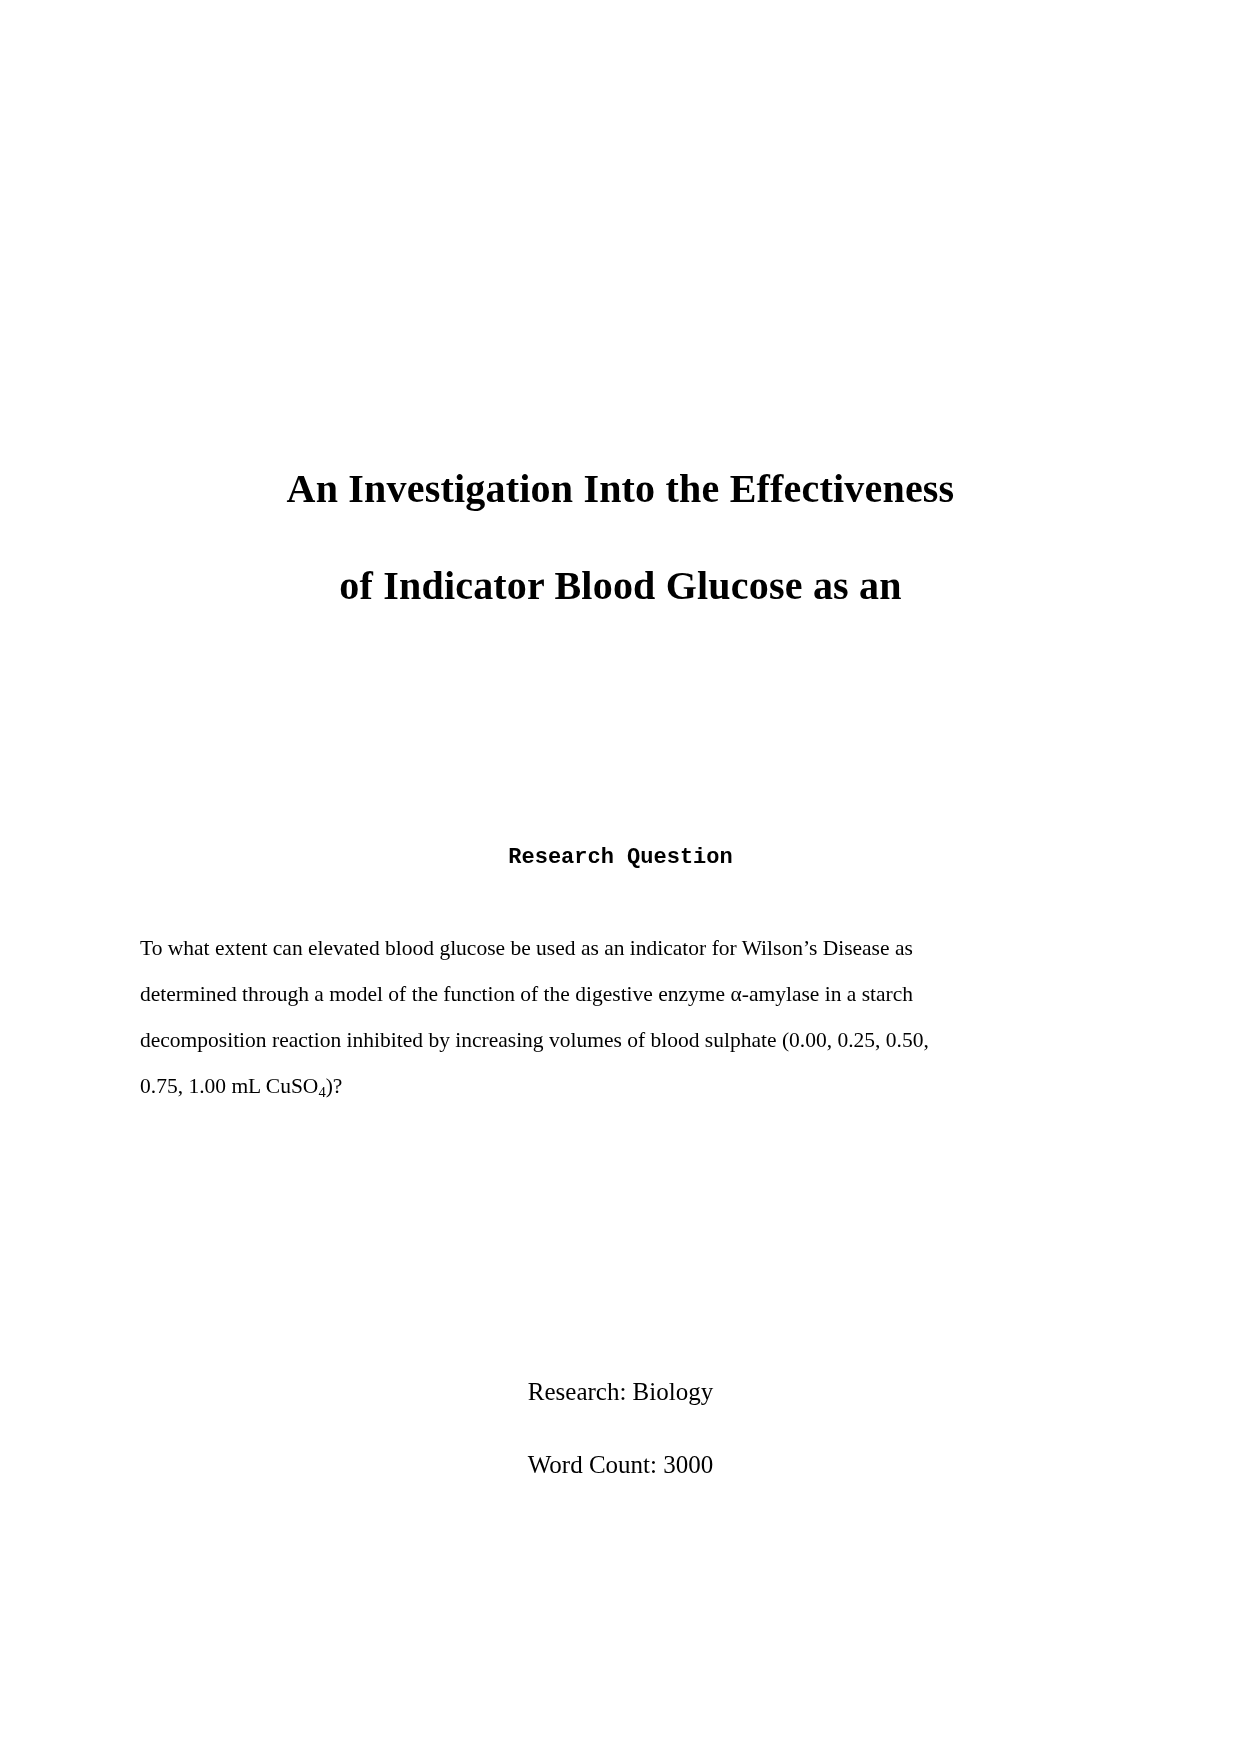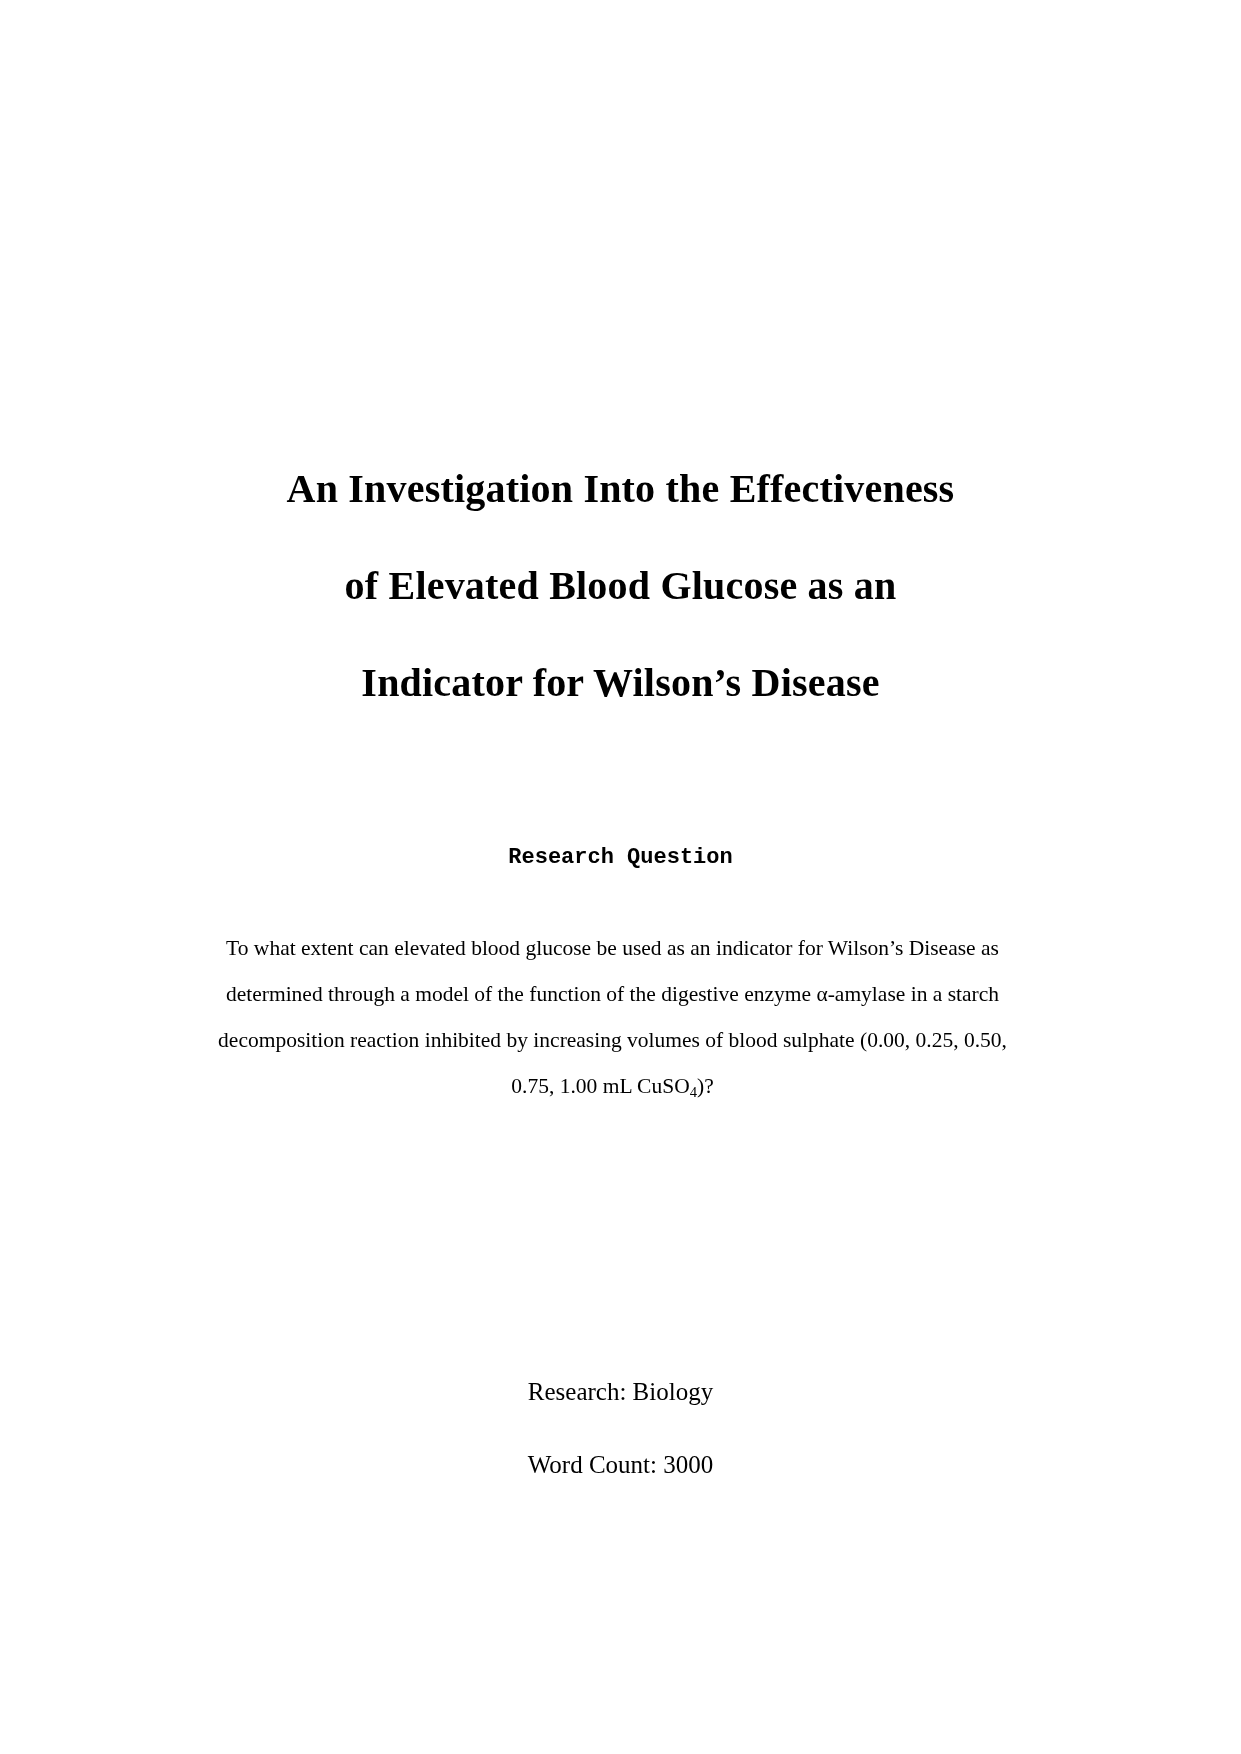--- a/index.html
+++ b/index.html
@@ -55,21 +55,20 @@
     font-weight: bold;
     font-family: Liberation Mono, monospace;
   }
 
   
   .rq-body {
     position: absolute;
     top: 925px;
     left: 0px;
     right: 16px;
-    text-align: center;
     font-size: 21.5px;
     line-height: 46px;
   }
   .rq-body .rq-line {
     display: block;
     white-space: nowrap;
   }
   sub {
     font-size: 0.68em;
     vertical-align: -0.28em;
@@ -89,22 +88,21 @@
   }
 </style>
 </head>
 <body>
 
 <div class="page">
   <div class="content">
 
     <div class="title-block">
       <div class="title-line">An Investigation Into the Effectiveness</div>
-      <div class="title-line">of Elevated Blood Glucose as an</div>
-      <div class="title-line">Indicator for Wilson’s Disease</div>
+      <div class="title-line">of Indicator Blood Glucose as an</div>
     </div>
 
     <div class="rq-heading">Research Question</div>
 
     <div class="rq-body">
       <span class="rq-line">To what extent can elevated blood glucose be used as an indicator for Wilson’s Disease as</span>
       <span class="rq-line">determined through a model of the function of the digestive enzyme α-amylase in a starch</span>
       <span class="rq-line">decomposition reaction inhibited by increasing volumes of blood sulphate (0.00, 0.25, 0.50,</span>
       <span class="rq-line"><span>0.75, 1.00 mL CuSO</span><sub>4</sub><span>)?</span></span>
     </div>

